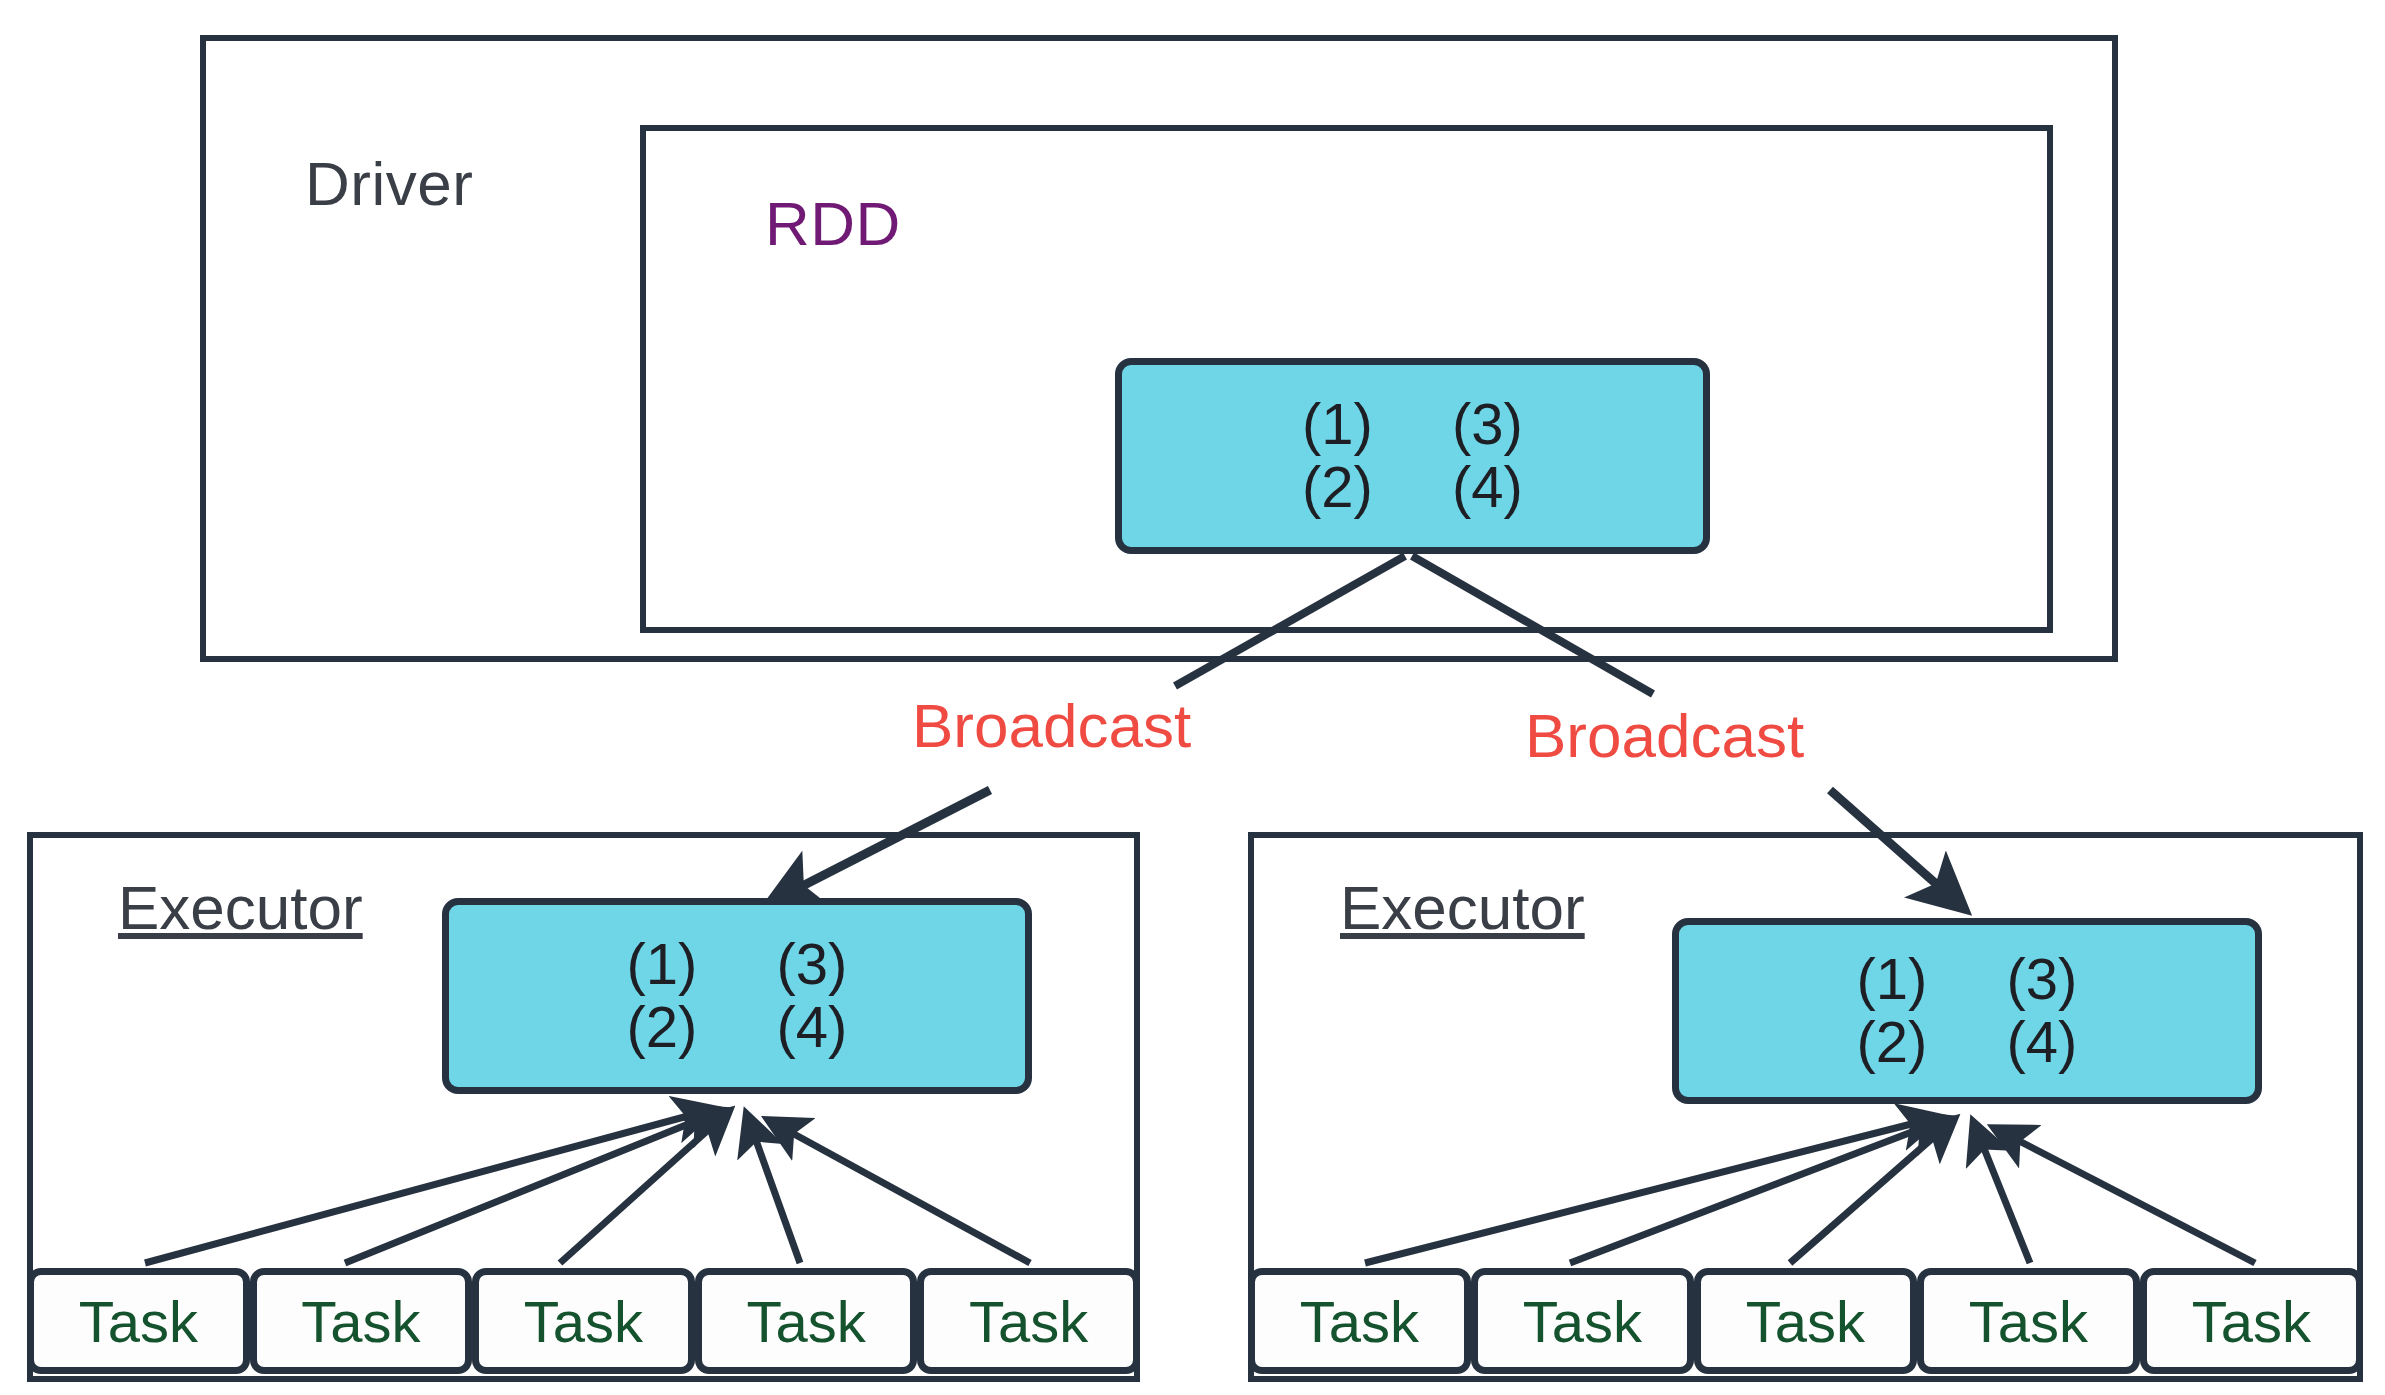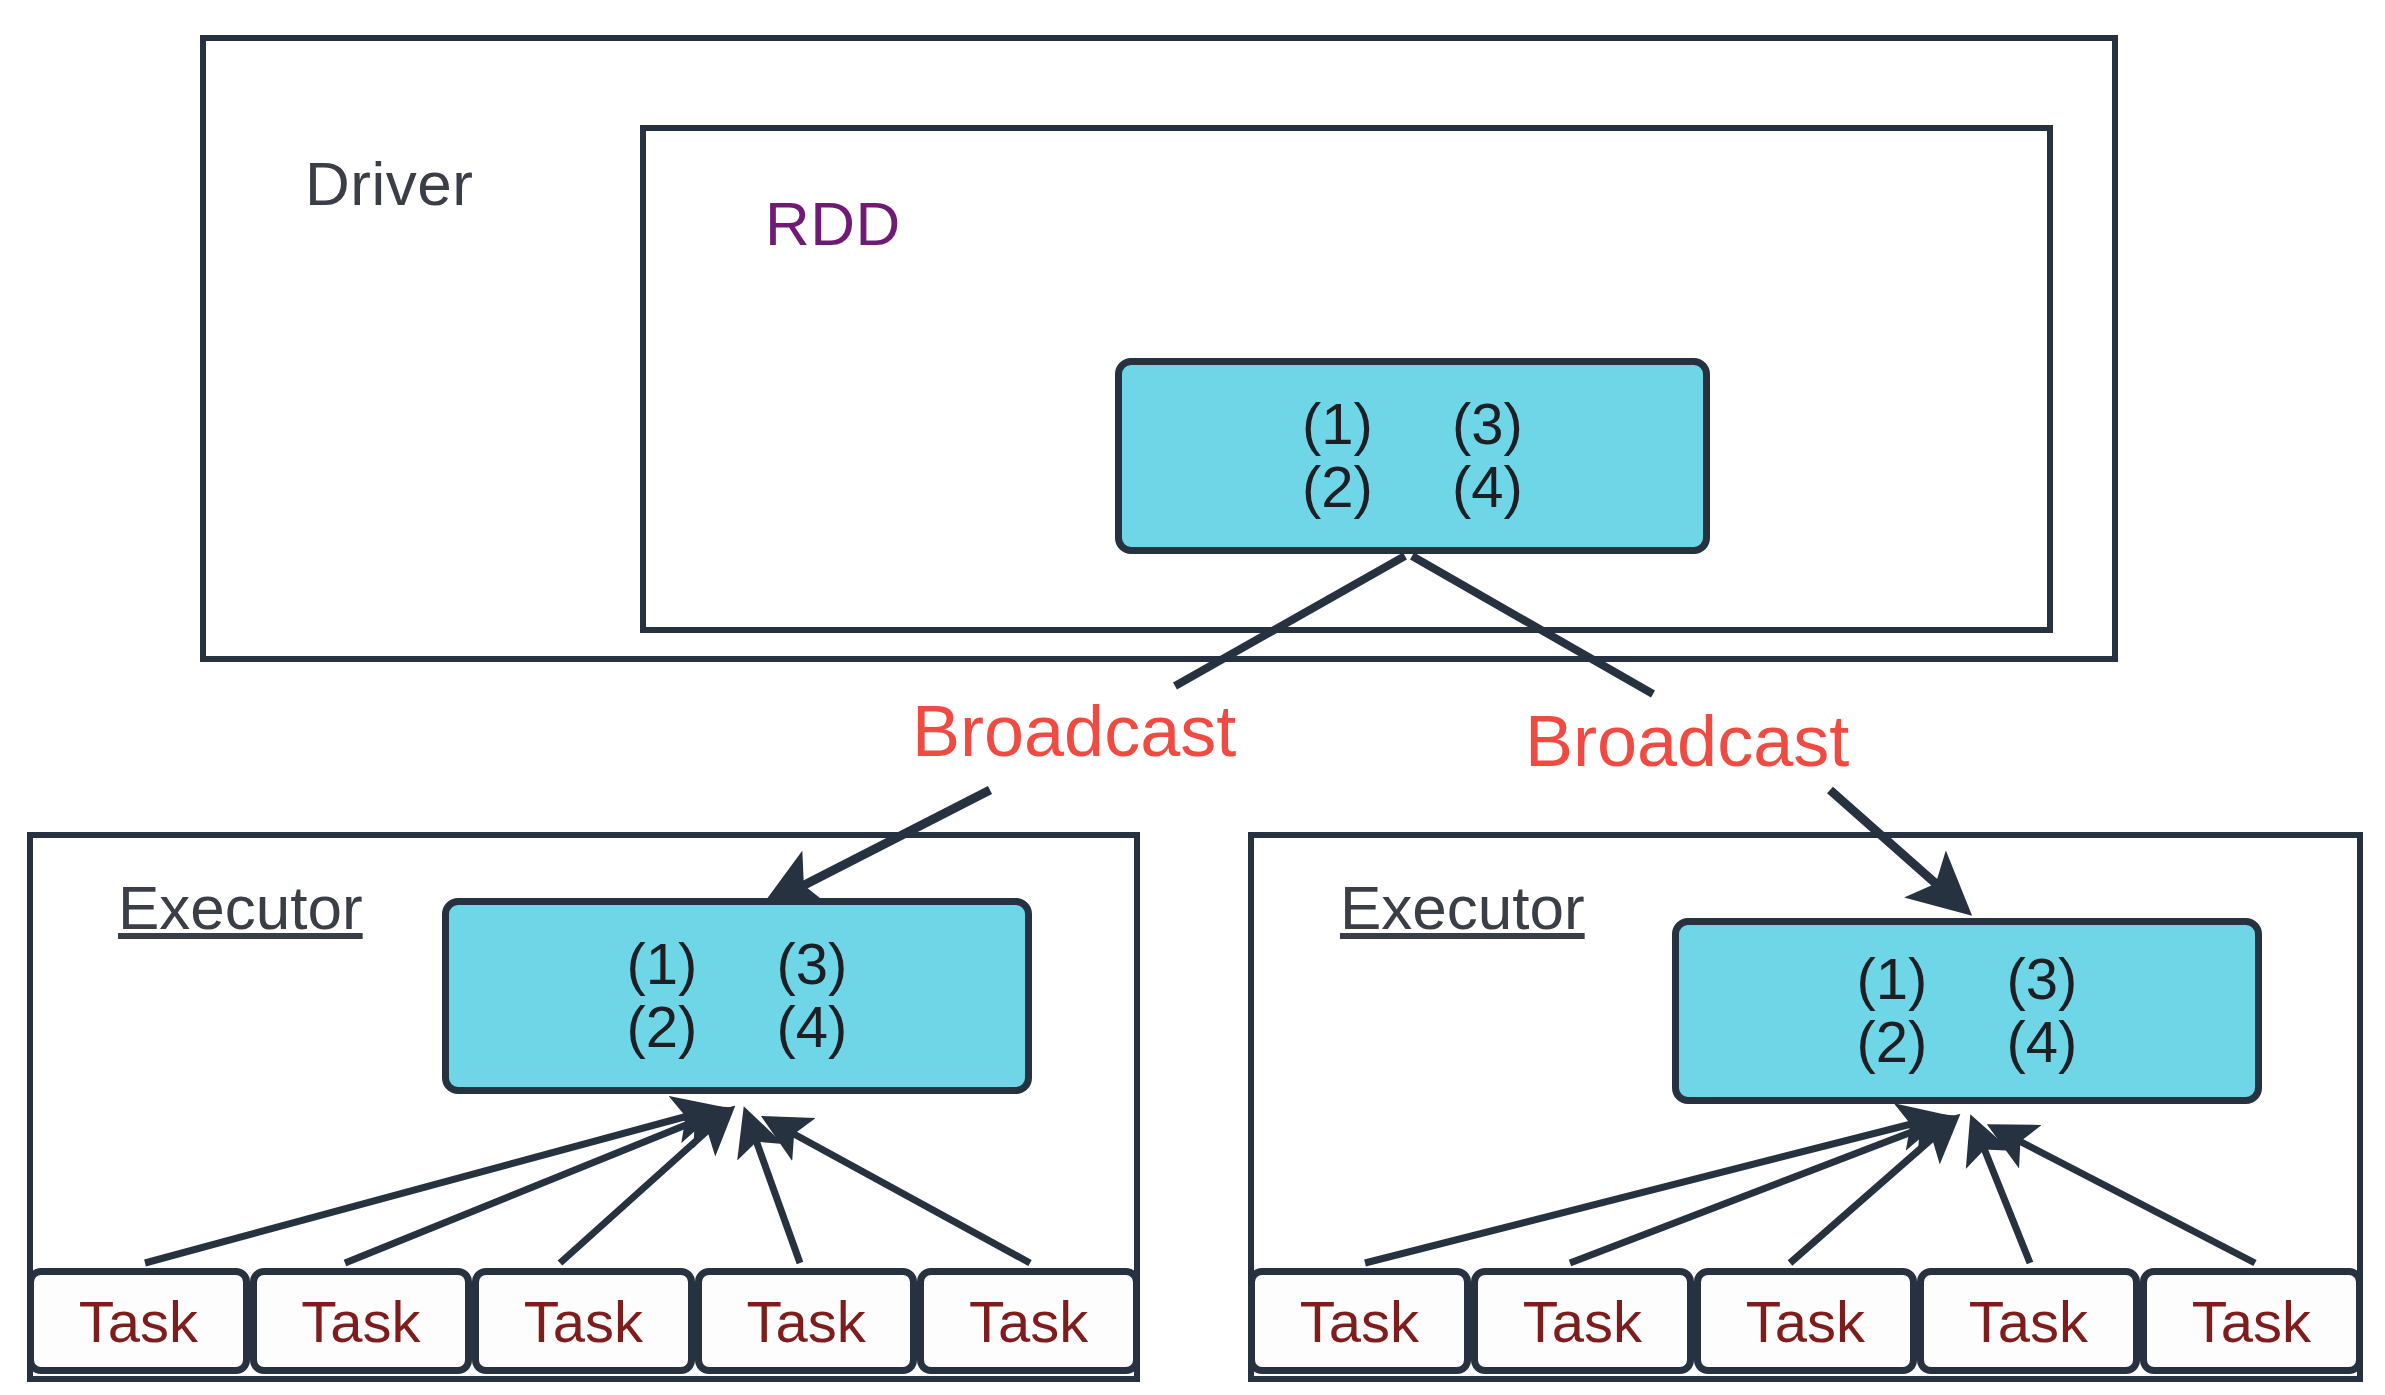--- a/index.html
+++ b/index.html
@@ -126,31 +126,31 @@
   #exec-left-label { left: 118px; top: 872px; }
   #exec-right-label { left: 1340px; top: 872px; }
   
   .task-box {
     position: absolute;
     box-sizing: border-box;
     background: #fdfdfd;
     border: 7px solid #273240;
     border-radius: 14px;
     font-size: 58px;
-    color: #7f1d1d;
+    color: #14532d;
     display: flex;
     align-items: center;
     justify-content: center;
     top: 1268px;
     height: 106px;
   }
   
   .broadcast-label {
     position: absolute;
-    font-size: 72px;
+    font-size: 62px;
     white-space: nowrap;
   }
   #broadcast-left  { left: 912px;  top: 690px; }
   #broadcast-right { left: 1525px; top: 700px; }
   svg#lines {
     position: absolute;
     left: 0; top: 0;
     width: 2385px;
     height: 1395px;
     pointer-events: none;

